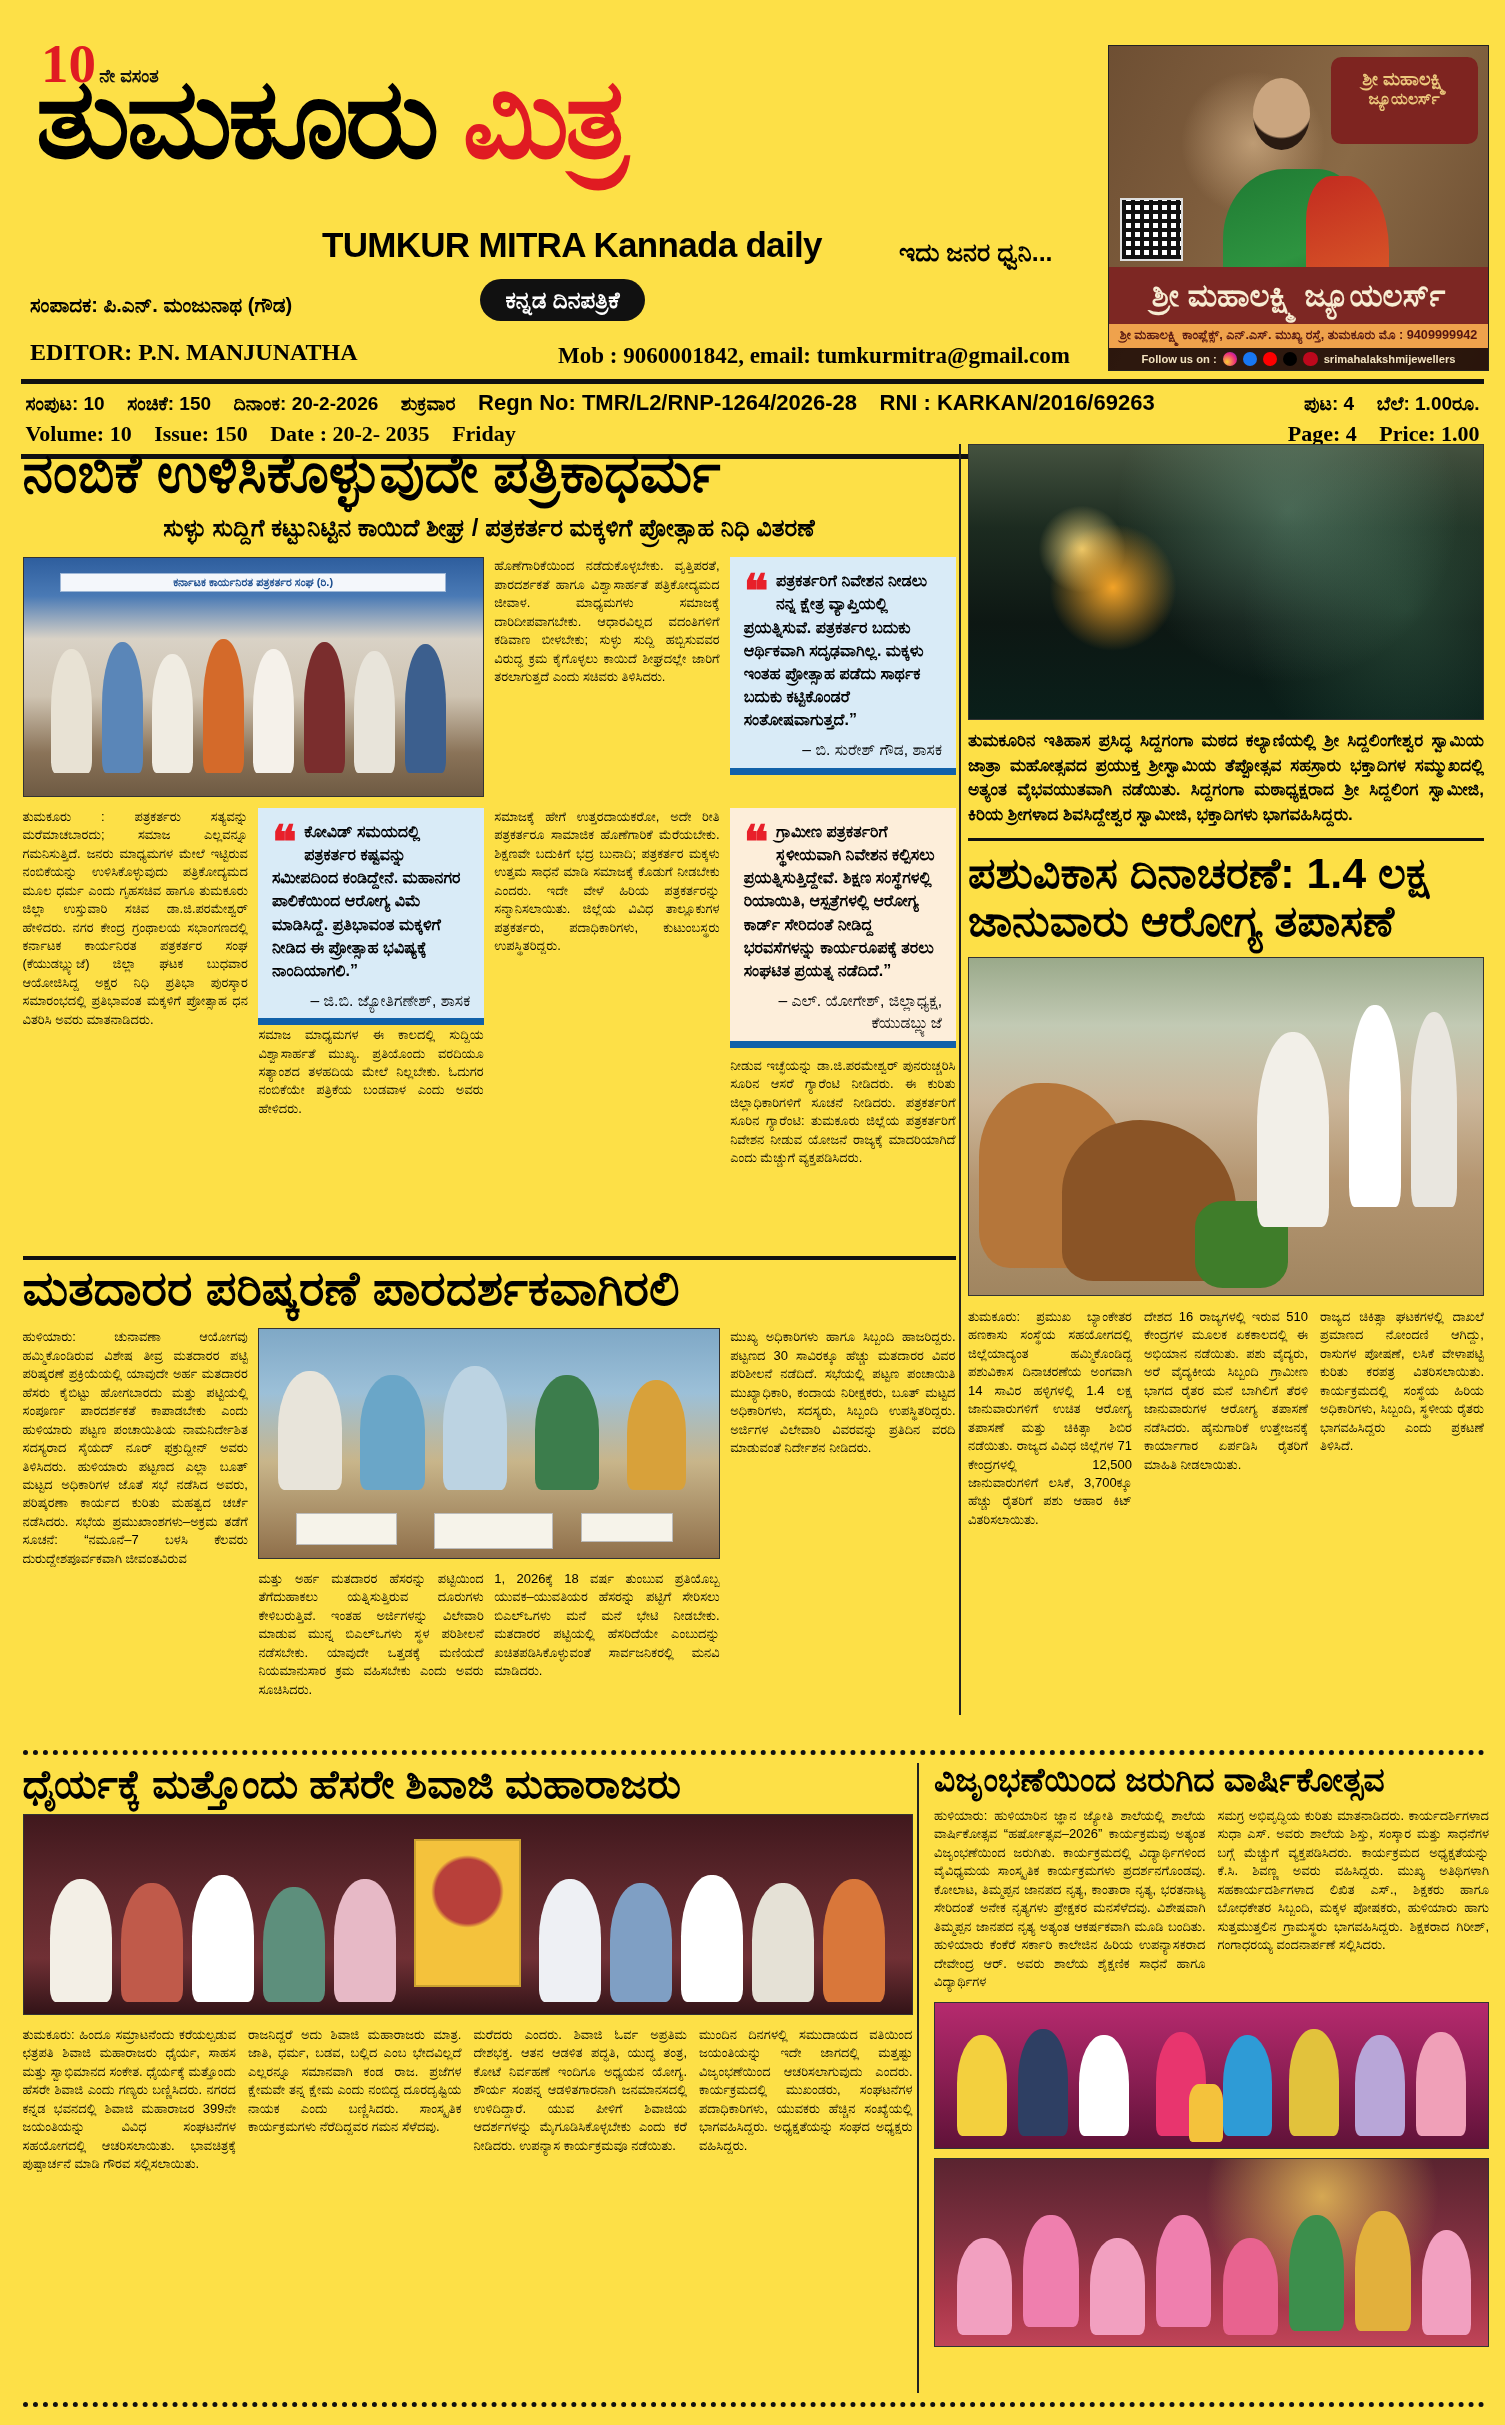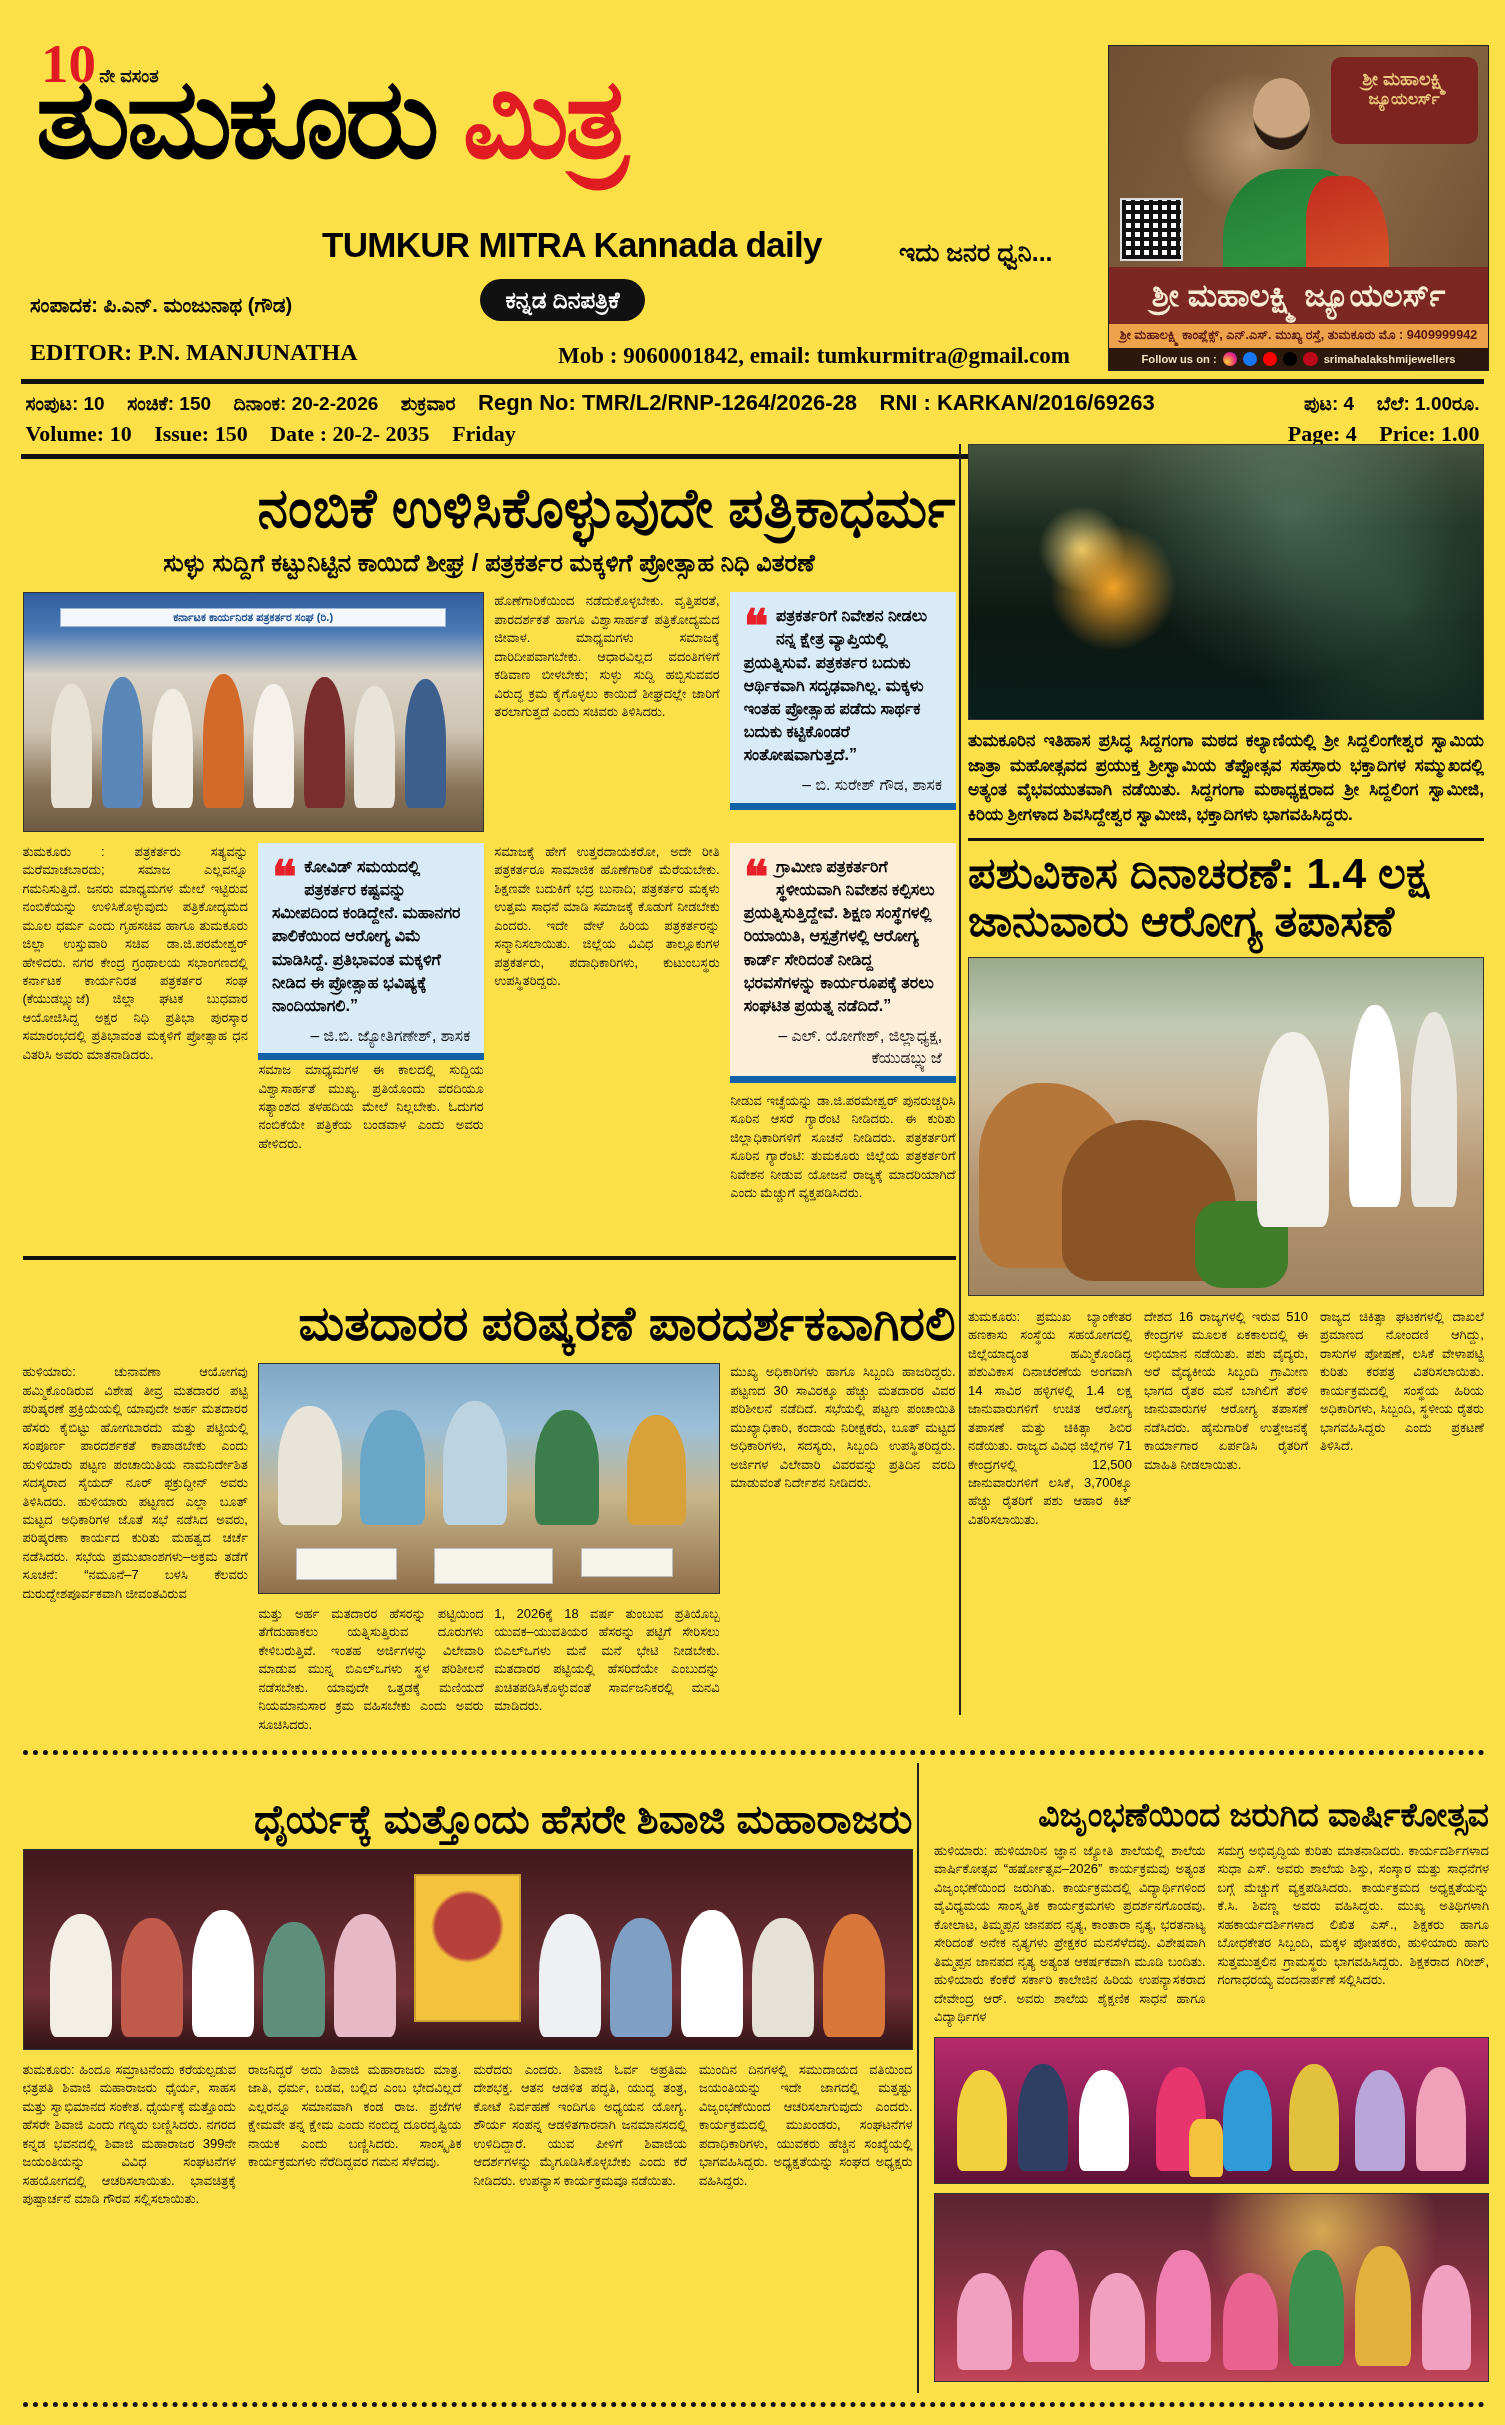--- a/index.html
+++ b/index.html
@@ -44,21 +44,21 @@
 
   
   .infobar { left:21px; top:379px; width:1463px; border-top:5.2px solid #111; border-bottom:5.2px solid #111; padding:6px 4.5px 7.5px; }
   .ib-row { display:flex; align-items:baseline; gap:22.5px; }
   .ib-kn { font-weight:700; font-size:19px; }
   .ib-reg { font-weight:800; font-size:22px; }
   .ib-en { font-family:"Liberation Serif",serif; font-weight:700; font-size:22px; }
   .ib-spacer { flex:1; }
 
   
-  .headline { font-weight:800; text-align:right; line-height:1.06;margin-top:35px; }
+  .headline { font-weight:800; text-align:left; line-height:1.06; }
   .bt { font-size:13px; line-height:1.42; text-align:justify; font-weight:500; }
   .photo { position:relative; border:0.7px solid #333; overflow:hidden; }
   .fg { position:absolute; border-radius:48% 48% 10% 10%; }
 
   .qbox { padding:12px 13.5px 6px; font-size:16px; line-height:1.45; font-weight:600; }
   .qblue { background:#d9ebf7; }
   .qcream { background:#fdeeda; }
   .qmark { float:left; color:#e8202a; font-size:46px; line-height:.85; margin:3px 7.5px 0 0; font-family:"DejaVu Serif",serif; }
   .qattr { text-align:right; font-weight:400; margin-top:7.5px; font-size:15.7px; }
   .qbar { height:6.7px; background:#1161a9; }

